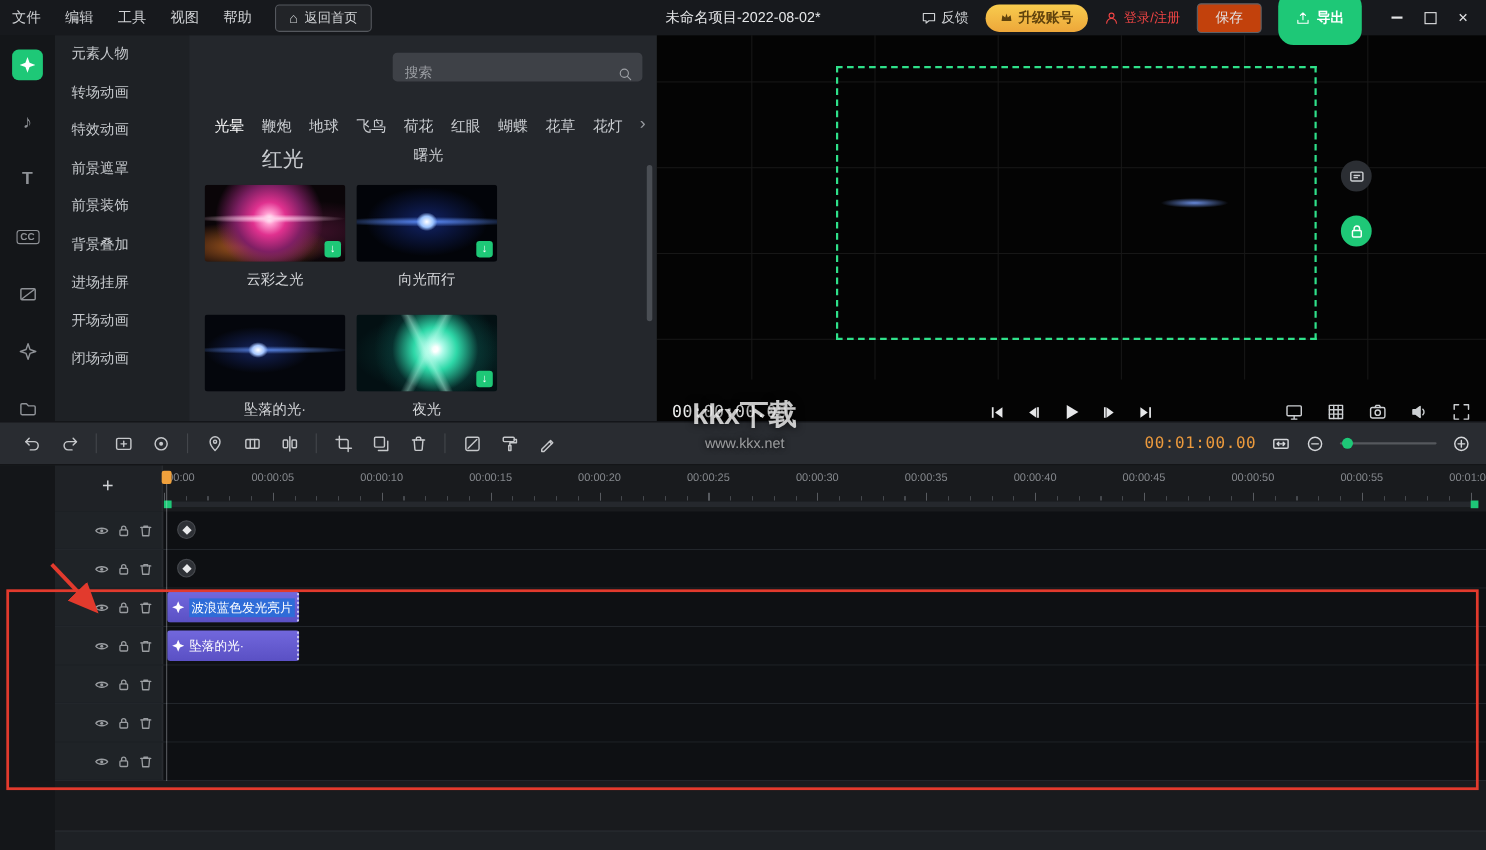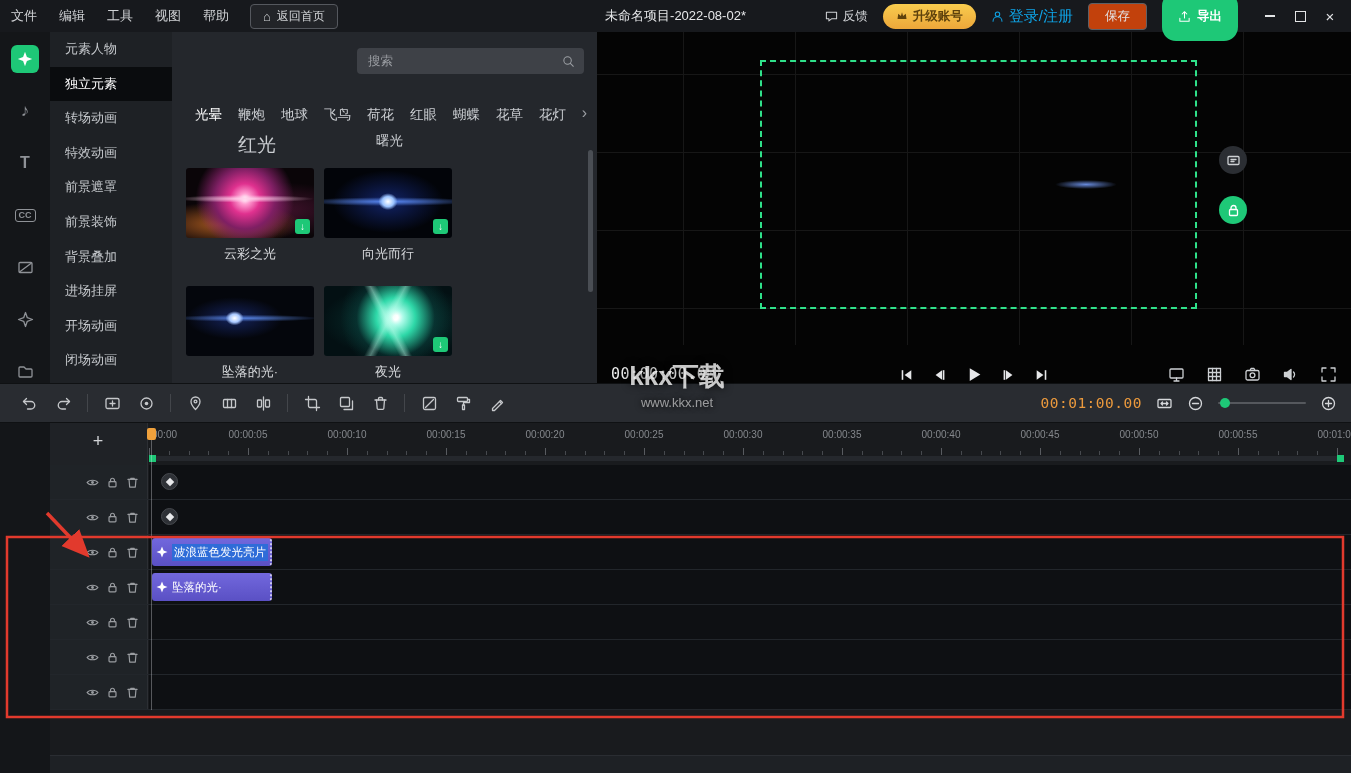--- a/index.html
+++ b/index.html
@@ -15,21 +15,21 @@
   .topbar{position:absolute;top:0;left:0;right:0;height:32px;background:#17191d;display:flex;align-items:center;z-index:20}
   .menu-item{padding:0 11px;color:#d0d2d5;cursor:default}
   .home-btn{margin-left:10px;display:flex;align-items:center;gap:6px;border:1px solid #55585e;border-radius:4px;
             padding:3px 12px;font-size:12px;color:#d0d2d5;background:#222428}
   .home-glyph{font-size:13px;line-height:1}
   .win-title{position:absolute;left:50%;transform:translateX(-50%);font-size:13px;color:#e6e7e9;white-space:nowrap}
   .topbar-right{margin-left:auto;display:flex;align-items:center;gap:15px;padding-right:8px}
   .fb{display:flex;align-items:center;gap:5px;color:#d0d2d5;font-size:12.5px}
   .upgrade-btn{display:flex;align-items:center;gap:5px;background:linear-gradient(180deg,#f8cc4e,#eda73a);
                color:#5f420c;border-radius:13px;padding:4px 13px;font-size:12.5px;font-weight:bold}
-  .login{display:flex;align-items:center;gap:5px;color:#0ea5e9;font-size:15px}
+  .login{display:flex;align-items:center;gap:5px;color:#ef4444;font-size:12px}
   .save-btn{border:1px solid #5d6066;border-radius:4px;padding:4px 16px;font-size:12.5px;background:#c2410c;color:#e2e3e5}
   .export-btn{display:flex;align-items:center;gap:6px;background:#1ec877;border-radius:14px;
               padding:16px 16px;font-size:12.5px;color:#fff;font-weight:bold}
   .win-controls{display:flex;align-items:center;gap:4px;margin-left:4px}
   .wc{width:26px;height:26px;display:flex;align-items:center;justify-content:center;color:#e3e4e6}
   .wc-min{width:10px;height:1.5px;background:#e3e4e6}
   .wc-max{width:9px;height:9px;border:1.3px solid #e3e4e6}
   .wc-close{font-size:15px;line-height:1}
 
   
@@ -40,21 +40,21 @@
   .cc-box{border:1.4px solid #8f9297;border-radius:3px;font-size:9px;font-weight:bold;padding:1px 3px;line-height:1}
 
   
   .cat-panel{position:absolute;left:50px;top:32px;width:122px;height:351px;background:#1e2125;overflow:hidden;z-index:4}
   .cat-item{height:34.6px;line-height:34.6px;padding-left:15px;font-size:13px;color:#c5c8cc;white-space:nowrap}
   .cat-item.selected{background:#0a0c0e;color:#ffffff}
 
   
   .elem-panel{position:absolute;left:172px;top:32px;width:425px;height:351px;background:#24272c;overflow:hidden;z-index:4}
   .search-box{position:absolute;left:185px;top:16px;width:227px;height:26px;background:#3e4147;border-radius:4px;
-              display:flex;align-items:center;padding:0 9px;box-sizing:border-box}
+              display:flex;align-items:flex-end;padding:0 9px;box-sizing:border-box}
   .search-box input{flex:1;background:transparent;border:none;outline:none;color:#d8dadd;font-size:12.5px;
                     font-family:inherit}
   .search-box input::placeholder{color:#9a9da2}
   .tag-row1{position:absolute;left:23px;top:74px;display:flex;gap:16px;font-size:13.5px;color:#cbced2}
   .tag{white-space:nowrap}
   .tag.selected{color:#ffffff}
   .tags-more{position:absolute;right:10px;top:72px;color:#9a9da2;font-size:16px}
   .tag-r2a{position:absolute;left:66px;top:100px;font-size:19px;color:#cbced2}
   .tag-r2b{position:absolute;left:204px;top:100px;font-size:13.5px;color:#cbced2}
   .thumb{position:absolute;width:128px;height:70px;border-radius:3px;overflow:hidden;background:#000}
@@ -242,21 +242,20 @@
     </div>
     <div class="rail-item">
       <svg class="ti" viewBox="0 0 17 17">
           <path d="M2 5a1 1 0 0 1 1-1h4l2 2h5a1 1 0 0 1 1 1v6a1 1 0 0 1-1 1H3a1 1 0 0 1-1-1z"></path>
         </svg>
     </div>
   </div>
 
   <div class="cat-panel">
     <div class="cat-item">元素人物</div>
-    <div class="cat-item selected">独立元素</div>
     <div class="cat-item">转场动画</div>
     <div class="cat-item">特效动画</div>
     <div class="cat-item">前景遮罩</div>
     <div class="cat-item">前景装饰</div>
     <div class="cat-item">背景叠加</div>
     <div class="cat-item">进场挂屏</div>
     <div class="cat-item">开场动画</div>
     <div class="cat-item">闭场动画</div>
   </div>
 

